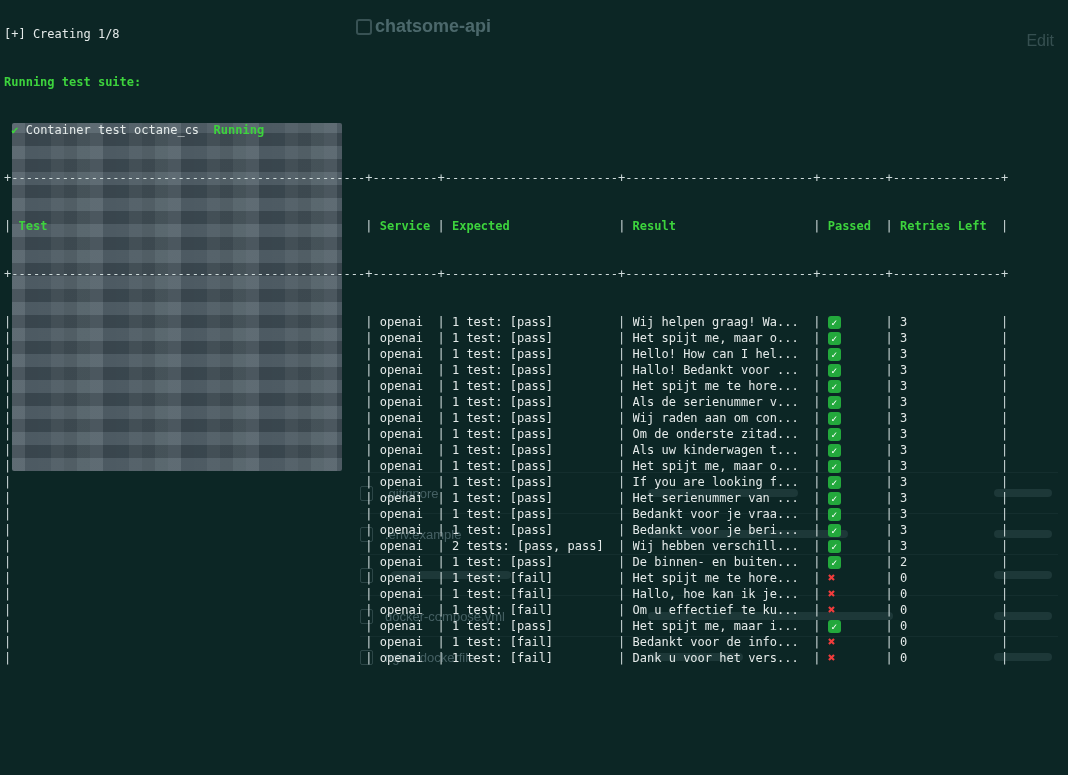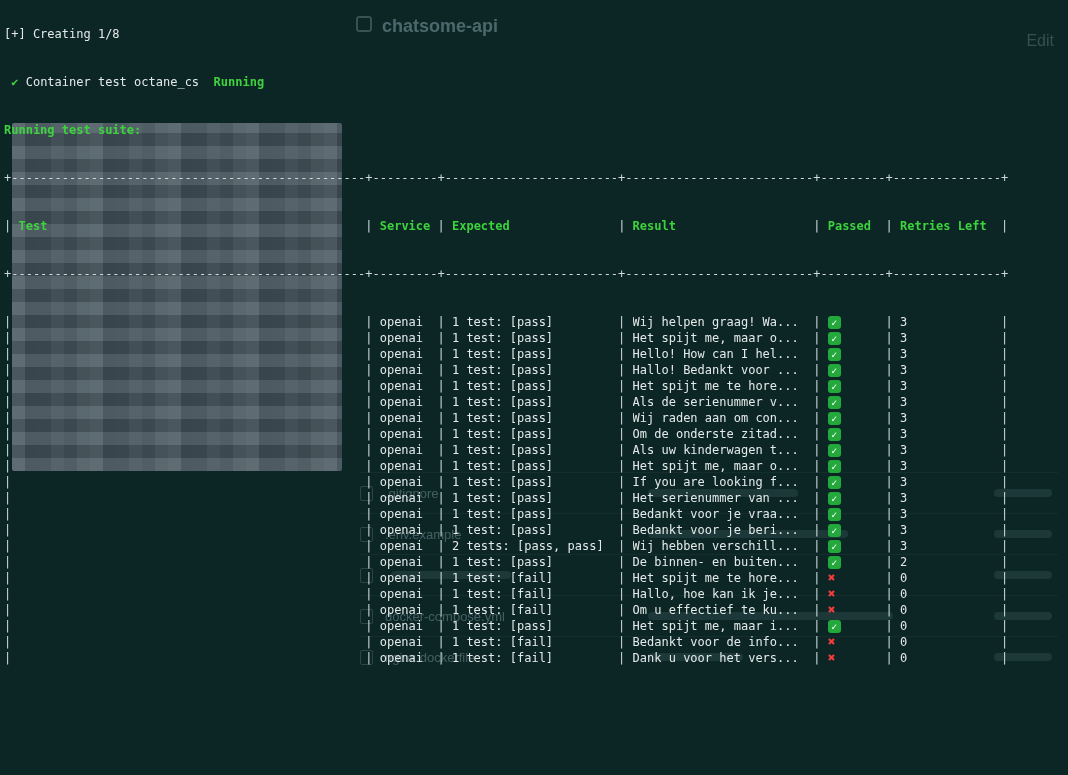--- a/index.html
+++ b/index.html
@@ -1,21 +1,21 @@
 <!DOCTYPE html>
 <html><head>
 <meta charset="utf-8">
 <style>
   *{margin:0;padding:0;box-sizing:border-box}
   html,body{width:1068px;height:775px;overflow:hidden}
   body{background:#0c2625;position:relative;font-family:"DejaVu Sans Mono",monospace}
 
   
   .bg{position:absolute;inset:0;z-index:0;font-family:"Liberation Sans",sans-serif}
-  .bg-header{position:absolute;left:356px;top:16px;display:flex;gap:10px}
+  .bg-header{position:absolute;left:356px;top:16px;display:flex;align-items:center;gap:3px}
   .bg-book-icon{width:16px;height:16px;border:2px solid rgba(160,185,195,.30);border-radius:3px;display:inline-block}
   .bg-title{font-size:18px;font-weight:600;color:rgba(165,195,205,.42)}
   .bg-edit{position:absolute;right:14px;top:32px;font-size:16px;color:rgba(160,185,195,.28)}
   .bg-files{position:absolute;left:360px;right:10px;top:472px}
   .bg-row{display:flex;align-items:center;height:41px;border-top:1px solid rgba(160,190,200,.06)}
   .f-icon{flex:0 0 13px;height:15px;border:1px solid rgba(160,185,195,.22);border-radius:2px}
   .f-name{flex:0 0 245px;margin-left:12px;font-size:13px;color:rgba(170,198,208,.36);overflow:hidden;white-space:nowrap}
   .f-bar{height:8px;background:rgba(150,178,188,.13);border-radius:4px;margin-left:18px}
   .f-spacer{flex:1}
   .f-time{width:58px;height:8px;background:rgba(150,178,188,.13);border-radius:4px;margin-right:6px}
@@ -84,22 +84,22 @@
         <span class="f-spacer"></span>
         <span class="f-time"></span>
       </div>
     </div>
 </div>
 
 <div class="mosaic-overlay"></div>
 
 <div class="terminal">
   <div class="t-line"><span>[+] Creating 1/8</span></div>
+  <div class="t-line grn">Running test suite:</div>
   <div class="t-line"><span class="grn"> ✔ </span><span>Container test octane_cs</span><span class="grn">  Running</span></div>
-  <div class="t-line grn">Running test suite:</div>
   <div class="t-line border-line">+-------------------------------------------------+---------+------------------------+--------------------------+---------+---------------+</div>
   <div class="t-line" id="hdr-row"><span class="pipe">| </span><span class="hdrcell">Test                                           </span><span class="pipe"> | </span><span class="hdrcell">Service</span><span class="pipe"> | </span><span class="hdrcell">Expected              </span><span class="pipe"> | </span><span class="hdrcell">Result                  </span><span class="pipe"> | </span><span class="hdrcell">Passed </span><span class="pipe"> | </span><span class="hdrcell">Retries Left </span><span class="pipe"> |</span></div>
   <div class="t-line border-line">+-------------------------------------------------+---------+------------------------+--------------------------+---------+---------------+</div>
   <div id="rows"><div class="t-line"><span class="pipe">| </span><span class="cellw" style="width:47ch"> </span><span class="pipe"> | </span><span class="cellw" style="width:7ch">openai</span><span class="pipe"> | </span><span class="cellw" style="width:22ch">1 test: [pass]</span><span class="pipe"> | </span><span class="cellw" style="width:24ch">Wij helpen graag! Wa...</span><span class="pipe"> | </span><span class="cellw" style="width:7ch"><span class="okbox">✓</span></span><span class="pipe"> | </span><span class="cellw" style="width:13ch">3</span><span class="pipe"> |</span></div><div class="t-line"><span class="pipe">| </span><span class="cellw" style="width:47ch"> </span><span class="pipe"> | </span><span class="cellw" style="width:7ch">openai</span><span class="pipe"> | </span><span class="cellw" style="width:22ch">1 test: [pass]</span><span class="pipe"> | </span><span class="cellw" style="width:24ch">Het spijt me, maar o...</span><span class="pipe"> | </span><span class="cellw" style="width:7ch"><span class="okbox">✓</span></span><span class="pipe"> | </span><span class="cellw" style="width:13ch">3</span><span class="pipe"> |</span></div><div class="t-line"><span class="pipe">| </span><span class="cellw" style="width:47ch"> </span><span class="pipe"> | </span><span class="cellw" style="width:7ch">openai</span><span class="pipe"> | </span><span class="cellw" style="width:22ch">1 test: [pass]</span><span class="pipe"> | </span><span class="cellw" style="width:24ch">Hello! How can I hel...</span><span class="pipe"> | </span><span class="cellw" style="width:7ch"><span class="okbox">✓</span></span><span class="pipe"> | </span><span class="cellw" style="width:13ch">3</span><span class="pipe"> |</span></div><div class="t-line"><span class="pipe">| </span><span class="cellw" style="width:47ch"> </span><span class="pipe"> | </span><span class="cellw" style="width:7ch">openai</span><span class="pipe"> | </span><span class="cellw" style="width:22ch">1 test: [pass]</span><span class="pipe"> | </span><span class="cellw" style="width:24ch">Hallo! Bedankt voor ...</span><span class="pipe"> | </span><span class="cellw" style="width:7ch"><span class="okbox">✓</span></span><span class="pipe"> | </span><span class="cellw" style="width:13ch">3</span><span class="pipe"> |</span></div><div class="t-line"><span class="pipe">| </span><span class="cellw" style="width:47ch"> </span><span class="pipe"> | </span><span class="cellw" style="width:7ch">openai</span><span class="pipe"> | </span><span class="cellw" style="width:22ch">1 test: [pass]</span><span class="pipe"> | </span><span class="cellw" style="width:24ch">Het spijt me te hore...</span><span class="pipe"> | </span><span class="cellw" style="width:7ch"><span class="okbox">✓</span></span><span class="pipe"> | </span><span class="cellw" style="width:13ch">3</span><span class="pipe"> |</span></div><div class="t-line"><span class="pipe">| </span><span class="cellw" style="width:47ch"> </span><span class="pipe"> | </span><span class="cellw" style="width:7ch">openai</span><span class="pipe"> | </span><span class="cellw" style="width:22ch">1 test: [pass]</span><span class="pipe"> | </span><span class="cellw" style="width:24ch">Als de serienummer v...</span><span class="pipe"> | </span><span class="cellw" style="width:7ch"><span class="okbox">✓</span></span><span class="pipe"> | </span><span class="cellw" style="width:13ch">3</span><span class="pipe"> |</span></div><div class="t-line"><span class="pipe">| </span><span class="cellw" style="width:47ch"> </span><span class="pipe"> | </span><span class="cellw" style="width:7ch">openai</span><span class="pipe"> | </span><span class="cellw" style="width:22ch">1 test: [pass]</span><span class="pipe"> | </span><span class="cellw" style="width:24ch">Wij raden aan om con...</span><span class="pipe"> | </span><span class="cellw" style="width:7ch"><span class="okbox">✓</span></span><span class="pipe"> | </span><span class="cellw" style="width:13ch">3</span><span class="pipe"> |</span></div><div class="t-line"><span class="pipe">| </span><span class="cellw" style="width:47ch"> </span><span class="pipe"> | </span><span class="cellw" style="width:7ch">openai</span><span class="pipe"> | </span><span class="cellw" style="width:22ch">1 test: [pass]</span><span class="pipe"> | </span><span class="cellw" style="width:24ch">Om de onderste zitad...</span><span class="pipe"> | </span><span class="cellw" style="width:7ch"><span class="okbox">✓</span></span><span class="pipe"> | </span><span class="cellw" style="width:13ch">3</span><span class="pipe"> |</span></div><div class="t-line"><span class="pipe">| </span><span class="cellw" style="width:47ch"> </span><span class="pipe"> | </span><span class="cellw" style="width:7ch">openai</span><span class="pipe"> | </span><span class="cellw" style="width:22ch">1 test: [pass]</span><span class="pipe"> | </span><span class="cellw" style="width:24ch">Als uw kinderwagen t...</span><span class="pipe"> | </span><span class="cellw" style="width:7ch"><span class="okbox">✓</span></span><span class="pipe"> | </span><span class="cellw" style="width:13ch">3</span><span class="pipe"> |</span></div><div class="t-line"><span class="pipe">| </span><span class="cellw" style="width:47ch"> </span><span class="pipe"> | </span><span class="cellw" style="width:7ch">openai</span><span class="pipe"> | </span><span class="cellw" style="width:22ch">1 test: [pass]</span><span class="pipe"> | </span><span class="cellw" style="width:24ch">Het spijt me, maar o...</span><span class="pipe"> | </span><span class="cellw" style="width:7ch"><span class="okbox">✓</span></span><span class="pipe"> | </span><span class="cellw" style="width:13ch">3</span><span class="pipe"> |</span></div><div class="t-line"><span class="pipe">| </span><span class="cellw" style="width:47ch"> </span><span class="pipe"> | </span><span class="cellw" style="width:7ch">openai</span><span class="pipe"> | </span><span class="cellw" style="width:22ch">1 test: [pass]</span><span class="pipe"> | </span><span class="cellw" style="width:24ch">If you are looking f...</span><span class="pipe"> | </span><span class="cellw" style="width:7ch"><span class="okbox">✓</span></span><span class="pipe"> | </span><span class="cellw" style="width:13ch">3</span><span class="pipe"> |</span></div><div class="t-line"><span class="pipe">| </span><span class="cellw" style="width:47ch"> </span><span class="pipe"> | </span><span class="cellw" style="width:7ch">openai</span><span class="pipe"> | </span><span class="cellw" style="width:22ch">1 test: [pass]</span><span class="pipe"> | </span><span class="cellw" style="width:24ch">Het serienummer van ...</span><span class="pipe"> | </span><span class="cellw" style="width:7ch"><span class="okbox">✓</span></span><span class="pipe"> | </span><span class="cellw" style="width:13ch">3</span><span class="pipe"> |</span></div><div class="t-line"><span class="pipe">| </span><span class="cellw" style="width:47ch"> </span><span class="pipe"> | </span><span class="cellw" style="width:7ch">openai</span><span class="pipe"> | </span><span class="cellw" style="width:22ch">1 test: [pass]</span><span class="pipe"> | </span><span class="cellw" style="width:24ch">Bedankt voor je vraa...</span><span class="pipe"> | </span><span class="cellw" style="width:7ch"><span class="okbox">✓</span></span><span class="pipe"> | </span><span class="cellw" style="width:13ch">3</span><span class="pipe"> |</span></div><div class="t-line"><span class="pipe">| </span><span class="cellw" style="width:47ch"> </span><span class="pipe"> | </span><span class="cellw" style="width:7ch">openai</span><span class="pipe"> | </span><span class="cellw" style="width:22ch">1 test: [pass]</span><span class="pipe"> | </span><span class="cellw" style="width:24ch">Bedankt voor je beri...</span><span class="pipe"> | </span><span class="cellw" style="width:7ch"><span class="okbox">✓</span></span><span class="pipe"> | </span><span class="cellw" style="width:13ch">3</span><span class="pipe"> |</span></div><div class="t-line"><span class="pipe">| </span><span class="cellw" style="width:47ch"> </span><span class="pipe"> | </span><span class="cellw" style="width:7ch">openai</span><span class="pipe"> | </span><span class="cellw" style="width:22ch">2 tests: [pass, pass]</span><span class="pipe"> | </span><span class="cellw" style="width:24ch">Wij hebben verschill...</span><span class="pipe"> | </span><span class="cellw" style="width:7ch"><span class="okbox">✓</span></span><span class="pipe"> | </span><span class="cellw" style="width:13ch">3</span><span class="pipe"> |</span></div><div class="t-line"><span class="pipe">| </span><span class="cellw" style="width:47ch"> </span><span class="pipe"> | </span><span class="cellw" style="width:7ch">openai</span><span class="pipe"> | </span><span class="cellw" style="width:22ch">1 test: [pass]</span><span class="pipe"> | </span><span class="cellw" style="width:24ch">De binnen- en buiten...</span><span class="pipe"> | </span><span class="cellw" style="width:7ch"><span class="okbox">✓</span></span><span class="pipe"> | </span><span class="cellw" style="width:13ch">2</span><span class="pipe"> |</span></div><div class="t-line"><span class="pipe">| </span><span class="cellw" style="width:47ch"> </span><span class="pipe"> | </span><span class="cellw" style="width:7ch">openai</span><span class="pipe"> | </span><span class="cellw" style="width:22ch">1 test: [fail]</span><span class="pipe"> | </span><span class="cellw" style="width:24ch">Het spijt me te hore...</span><span class="pipe"> | </span><span class="cellw" style="width:7ch"><span class="xmark">✖</span></span><span class="pipe"> | </span><span class="cellw" style="width:13ch">0</span><span class="pipe"> |</span></div><div class="t-line"><span class="pipe">| </span><span class="cellw" style="width:47ch"> </span><span class="pipe"> | </span><span class="cellw" style="width:7ch">openai</span><span class="pipe"> | </span><span class="cellw" style="width:22ch">1 test: [fail]</span><span class="pipe"> | </span><span class="cellw" style="width:24ch">Hallo, hoe kan ik je...</span><span class="pipe"> | </span><span class="cellw" style="width:7ch"><span class="xmark">✖</span></span><span class="pipe"> | </span><span class="cellw" style="width:13ch">0</span><span class="pipe"> |</span></div><div class="t-line"><span class="pipe">| </span><span class="cellw" style="width:47ch"> </span><span class="pipe"> | </span><span class="cellw" style="width:7ch">openai</span><span class="pipe"> | </span><span class="cellw" style="width:22ch">1 test: [fail]</span><span class="pipe"> | </span><span class="cellw" style="width:24ch">Om u effectief te ku...</span><span class="pipe"> | </span><span class="cellw" style="width:7ch"><span class="xmark">✖</span></span><span class="pipe"> | </span><span class="cellw" style="width:13ch">0</span><span class="pipe"> |</span></div><div class="t-line"><span class="pipe">| </span><span class="cellw" style="width:47ch"> </span><span class="pipe"> | </span><span class="cellw" style="width:7ch">openai</span><span class="pipe"> | </span><span class="cellw" style="width:22ch">1 test: [pass]</span><span class="pipe"> | </span><span class="cellw" style="width:24ch">Het spijt me, maar i...</span><span class="pipe"> | </span><span class="cellw" style="width:7ch"><span class="okbox">✓</span></span><span class="pipe"> | </span><span class="cellw" style="width:13ch">0</span><span class="pipe"> |</span></div><div class="t-line"><span class="pipe">| </span><span class="cellw" style="width:47ch"> </span><span class="pipe"> | </span><span class="cellw" style="width:7ch">openai</span><span class="pipe"> | </span><span class="cellw" style="width:22ch">1 test: [fail]</span><span class="pipe"> | </span><span class="cellw" style="width:24ch">Bedankt voor de info...</span><span class="pipe"> | </span><span class="cellw" style="width:7ch"><span class="xmark">✖</span></span><span class="pipe"> | </span><span class="cellw" style="width:13ch">0</span><span class="pipe"> |</span></div><div class="t-line"><span class="pipe">| </span><span class="cellw" style="width:47ch"> </span><span class="pipe"> | </span><span class="cellw" style="width:7ch">openai</span><span class="pipe"> | </span><span class="cellw" style="width:22ch">1 test: [fail]</span><span class="pipe"> | </span><span class="cellw" style="width:24ch">Dank u voor het vers...</span><span class="pipe"> | </span><span class="cellw" style="width:7ch"><span class="xmark">✖</span></span><span class="pipe"> | </span><span class="cellw" style="width:13ch">0</span><span class="pipe"> |</span></div></div>
   
   
 
   
 
   

